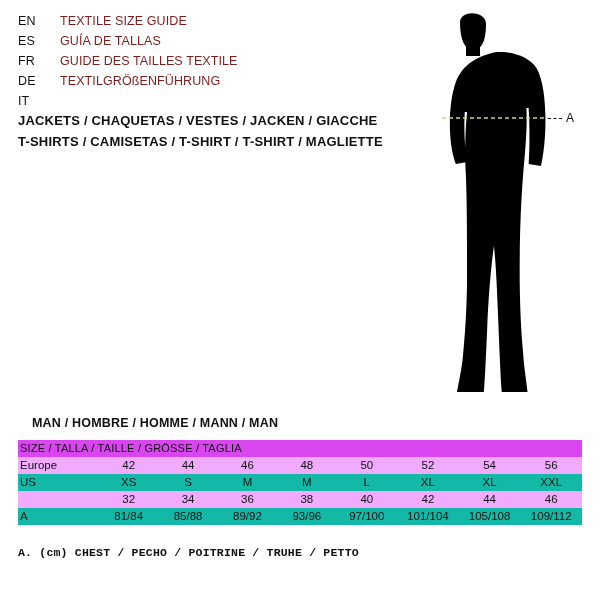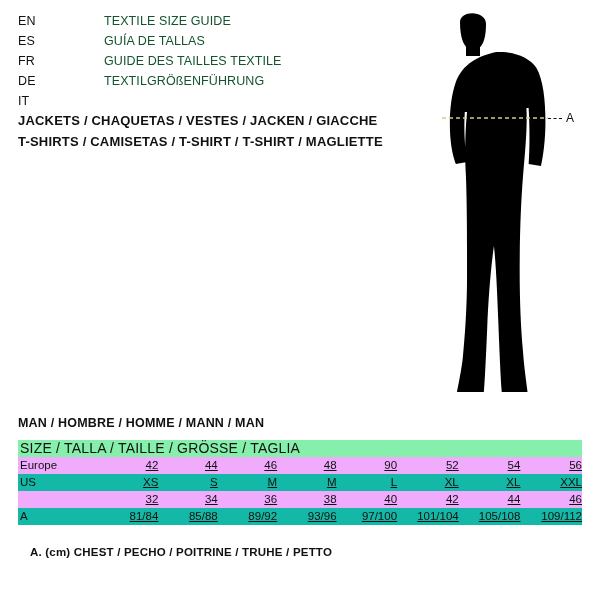--- a/index.html
+++ b/index.html
@@ -35,22 +35,21 @@
     height: 20px;
     font-size: 12.5px;
     letter-spacing: 0.1px;
   }
   .lang-code {
     width: 42px;
     flex: 0 0 42px;
     color: #111;
   }
   .lang-text {
-    color: #14532d;
-    margin-left: 44px;
+    color: #7f1d1d;
   }
 
   
   .cat-block {
     position: absolute;
     left: 18px;
     top: 110px;
     width: 380px;
   }
   .cat-line {
@@ -84,21 +83,21 @@
     position: absolute;
     left: 148px;
     top: 110px;
     width: 14px;
     border-top: 1.4px dashed #111;
   }
 
   
   .man-heading {
     position: absolute;
-    left: 18px;
+    left: 32px;
     top: 416px;
     font-size: 12.5px;
     font-weight: bold;
     letter-spacing: 0.2px;
     color: #111;
   }
 
   
   .size-table {
     position: absolute;
@@ -109,49 +108,49 @@
     font-size: 11.5px;
   }
   .size-table td {
     padding: 0;
     height: 17px;
     line-height: 17px;
     color: #111;
     white-space: nowrap;
   }
   .size-table tr.row-head td {
-    background: #86efac;
-    font-size: 14px;
+    background: #d946ef;
+    font-size: 11px;
     letter-spacing: 0.2px;
   }
   .size-table tr.row-shade td {
     background: #f0abfc;
   }
   .size-table tr.row-plain td {
     background: #14b8a6;
   }
   .col-label {
     width: 88px;
     padding-left: 2px !important;
   }
   .cell {
     width: 66px;
-    text-align: right;
-    text-decoration: underline;
+    text-align: center;
   }
 
   
   .footnote {
     position: absolute;
-    left: 30px;
+    left: 18px;
     top: 546px;
     font-size: 11.5px;
     font-weight: bold;
     letter-spacing: 0.2px;
     color: #111;
+    font-family: Liberation Mono, monospace;
   }
 </style>
 </head>
 <body>
 
 <div class="page">
 
   <div class="lang-block">
     <div class="lang-row">
       <span class="lang-code">EN</span>
@@ -227,21 +226,21 @@
       <tr class="row-head">
         <td class="col-label" colspan="9">SIZE / TALLA / TAILLE / GRÖSSE / TAGLIA</td>
       </tr>
 
       <tr class="row-shade">
         <td class="col-label">Europe</td>
         <td class="cell">42</td>
         <td class="cell">44</td>
         <td class="cell">46</td>
         <td class="cell">48</td>
-        <td class="cell">90</td>
+        <td class="cell">50</td>
         <td class="cell">52</td>
         <td class="cell">54</td>
         <td class="cell">56</td>
       </tr>
 
       <tr class="row-plain">
         <td class="col-label">US</td>
         <td class="cell">XS</td>
         <td class="cell">S</td>
         <td class="cell">M</td>

